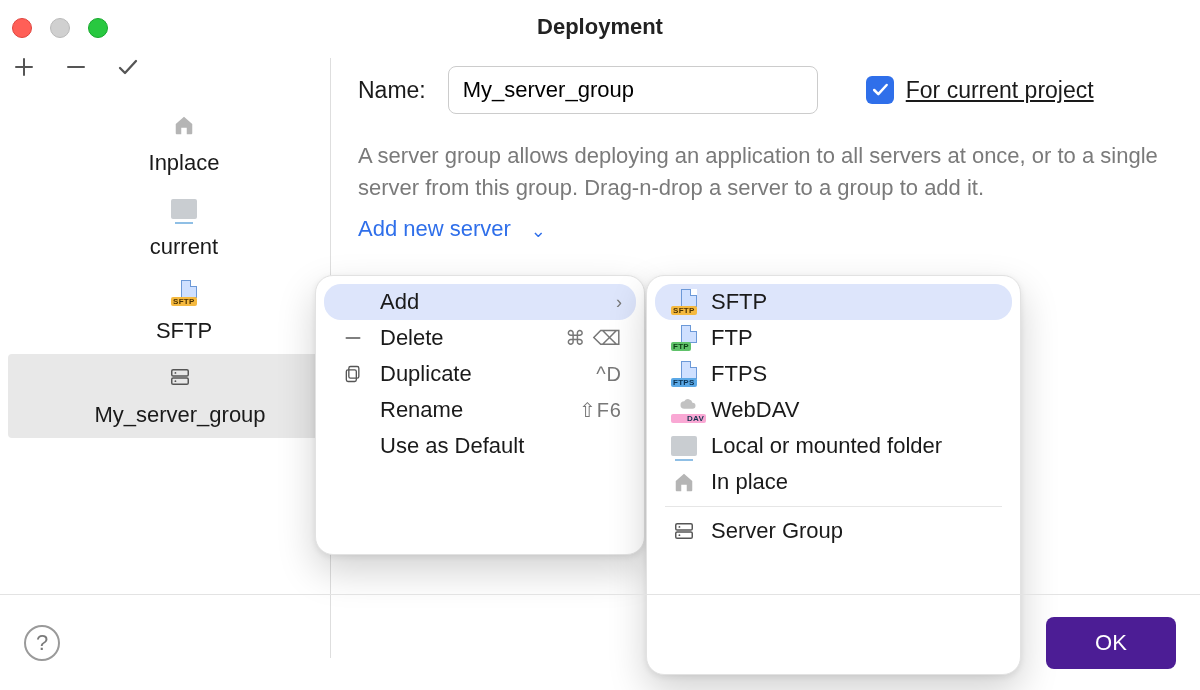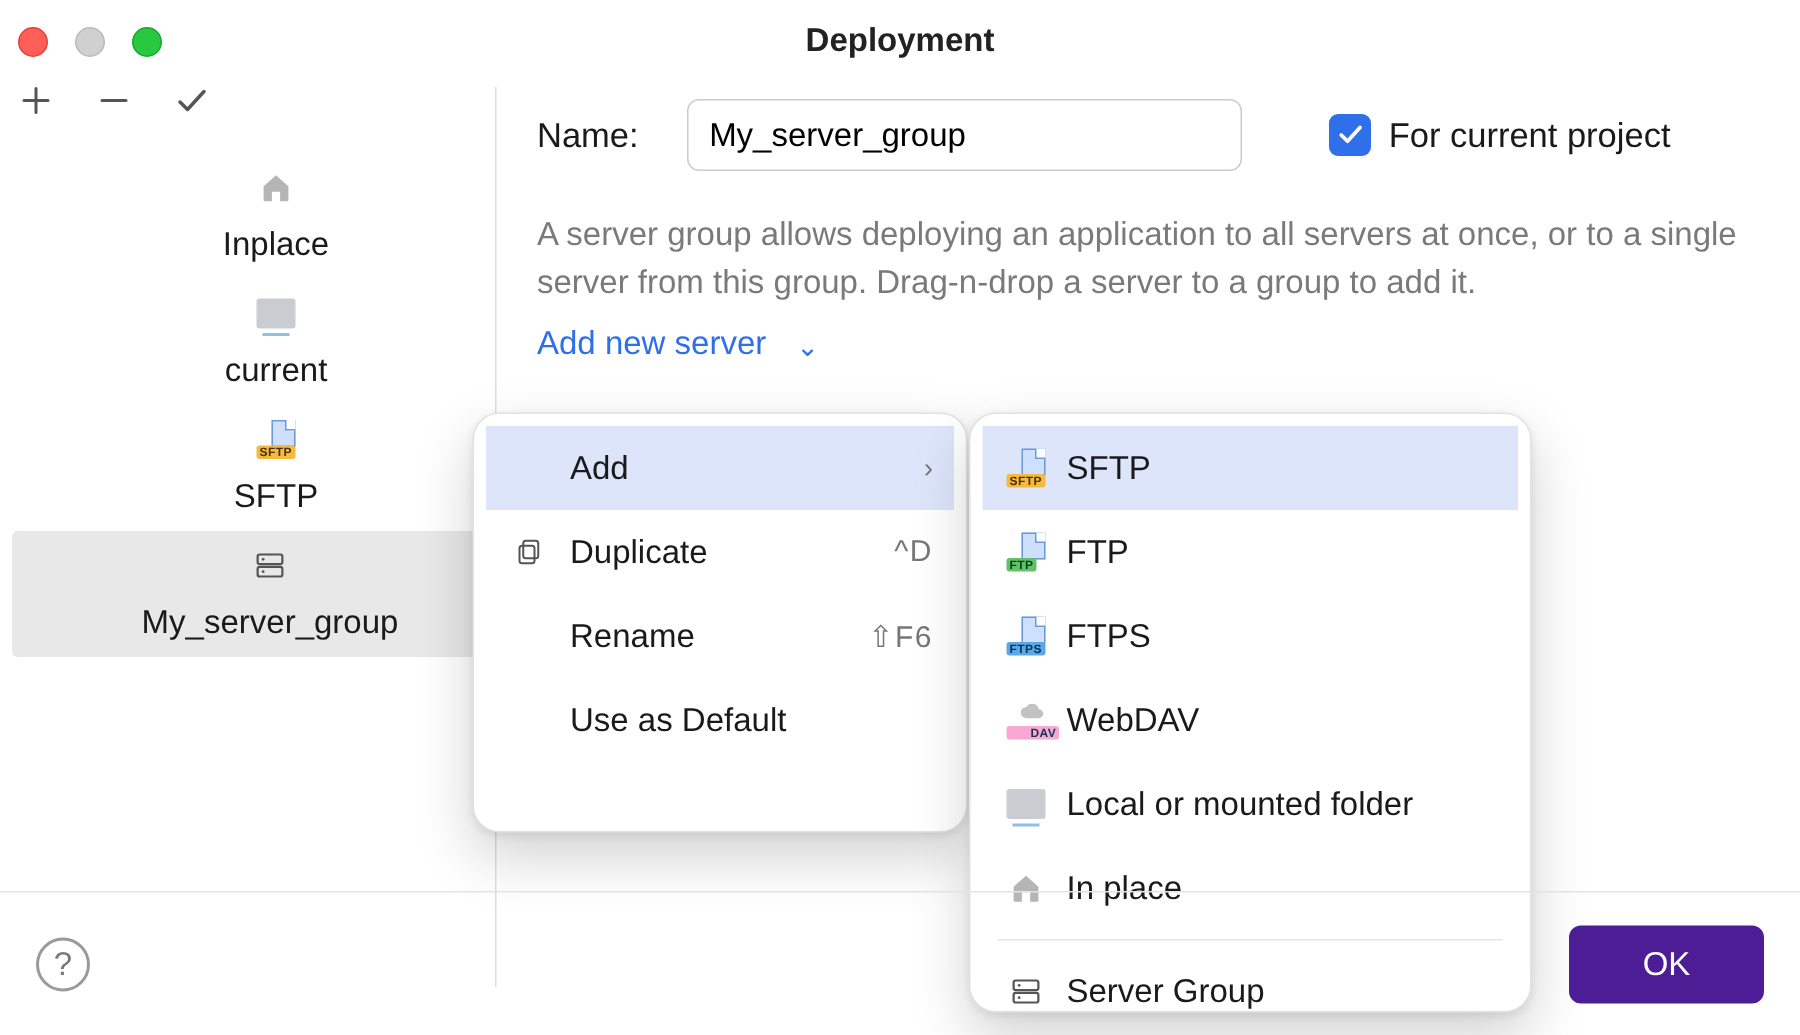--- a/index.html
+++ b/index.html
@@ -36,27 +36,27 @@
       padding:10px 14px 10px 52px;
       font-size:22px;
       cursor:default;
       flex-direction:column;
     }
     .tree-item.selected { background:#e8e8e8; border-radius:4px; margin:0 8px; padding-left:44px; }
     .tree-icon { width:26px; height:26px; display:flex; align-items:center; justify-content:center; }
 
     
     .panel { flex:1; padding:22px 0 0 28px; }
-    .row-name { display:flex; align-items:center; gap:32px; }
+    .row-name { display:flex; align-items:center; gap:22px; }
     .label-name { font-size:23px; }
     .name-input {
       font-size:22px; padding:10px 14px; width:370px;
       border:1px solid #ccc; border-radius:8px;
     }
-    .checkbox-wrap { display:flex; align-items:center; gap:12px; margin-left:26px; }
+    .checkbox-wrap { display:flex; align-items:center; gap:12px; margin-left:26px;text-decoration:underline; }
     .checkbox {
       width:28px; height:28px; border-radius:6px; background:#2f6fea;
       display:flex; align-items:center; justify-content:center;
     }
     .checkbox-label { font-size:23px; }
 
     .desc { margin-top:26px; font-size:22px; color:#7a7a7a; line-height:1.45; max-width:840px; }
     .add-link { margin-top:12px; color:#2f6fea; font-size:22px; display:flex; align-items:flex-end; gap:20px; }
 
     
@@ -66,24 +66,24 @@
       border:1px solid #e2e2e2;
       border-radius:18px;
       box-shadow: 0 16px 38px rgba(0,0,0,0.18), 0 2px 6px rgba(0,0,0,0.08);
       padding:8px;
     }
     .pop1 { left:315px; top:275px; width:330px; height:280px; }
     .pop2 { left:646px; top:275px; width:375px; height:400px; }
 
     .menu-item {
       display:flex; align-items:center;
-      height:56px;
+      height:36px;
       padding:0 14px;
       font-size:22px;
-      border-radius:0;
+      border-radius:17px;
       justify-content:center;
     }
     .menu-item .mi-icon { width:30px; margin-right:12px; display:flex; align-items:center; justify-content:center; }
     .menu-item .mi-label { flex:1; }
     .menu-item .mi-accel { color:#777; font-size:20px; letter-spacing:1px; }
     .menu-item.highlight { background:#dde5fb; }
     .menu-sep { height:1px; background:#e6e6e6; margin:6px 10px; }
 
     
     .bottom-bar {
@@ -230,20 +230,29 @@
 
 <div class="popover pop1">
   <div class="menu-item highlight">
     <span class="mi-icon"></span>
     <span class="mi-label">Add</span>
     <span class="chevron-right">›</span>
   </div>
   <div class="menu-item">
     <span class="mi-icon">
       <svg viewBox="0 0 24 24" width="20" height="20">
+          <path d="M4 12h16" stroke="#555" stroke-width="2" stroke-linecap="round"></path>
+        </svg>
+    </span>
+    <span class="mi-label">Delete</span>
+    <span class="mi-accel">⌘ ⌫</span>
+  </div>
+  <div class="menu-item">
+    <span class="mi-icon">
+      <svg viewBox="0 0 24 24" width="20" height="20">
           <rect x="7" y="3" width="12" height="14" rx="2" fill="none" stroke="#555" stroke-width="1.6"></rect>
           <rect x="4" y="7" width="12" height="14" rx="2" fill="none" stroke="#555" stroke-width="1.6"></rect>
         </svg>
     </span>
     <span class="mi-label">Duplicate</span>
     <span class="mi-accel">^D</span>
   </div>
   <div class="menu-item">
     <span class="mi-icon"></span>
     <span class="mi-label">Rename</span>

